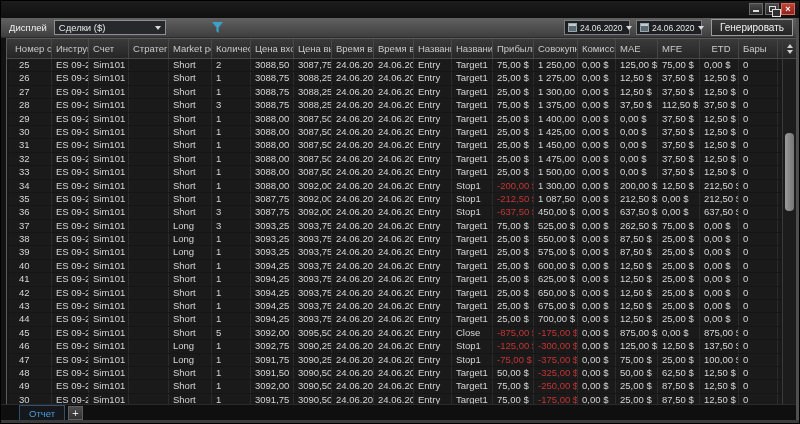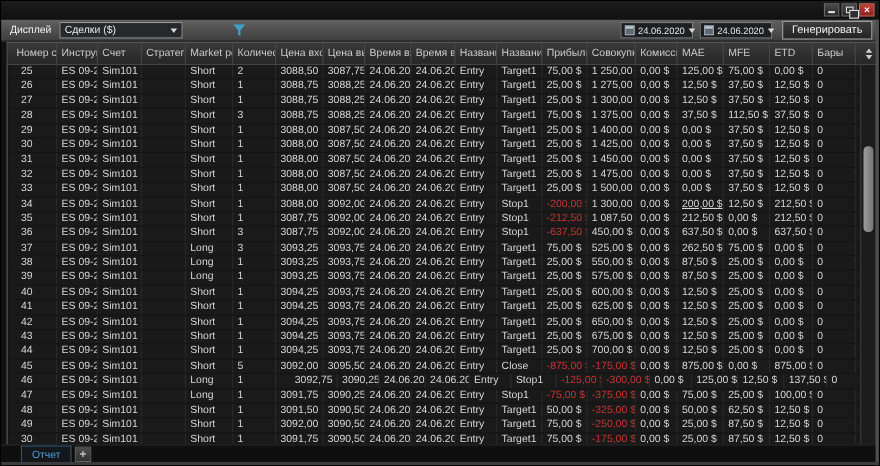--- a/index.html
+++ b/index.html
@@ -121,21 +121,21 @@
         <div class="hc" style="width: 38px;">Цена вых</div>
         <div class="hc" style="width: 42px;">Время вх</div>
         <div class="hc" style="width: 40px;">Время вы</div>
         <div class="hc" style="width: 38px;">Название</div>
         <div class="hc" style="width: 41px;">Название</div>
         <div class="hc" style="width: 41px;">Прибыль</div>
         <div class="hc" style="width: 44px;">Совокупн</div>
         <div class="hc" style="width: 38px;">Комиссия</div>
         <div class="hc" style="width: 42px;">MAE</div>
         <div class="hc" style="width: 42px;">MFE</div>
-        <div class="hc" style="width: 39px;">ETD</div>
+        <div class="hc" style="width: 39px; text-align: center;">ETD</div>
         <div class="hc" style="width: 39px;">Бары</div>
       </div>
     <div class="grid-body">
         <div class="tr">
           <div class="tc" style="width: 43px;">25</div>
           <div class="tc" style="width: 37px;">ES 09-20</div>
           <div class="tc" style="width: 40px;">Sim101</div>
           <div class="tc" style="width: 40px;"></div>
           <div class="tc" style="width: 43px;">Short</div>
           <div class="tc" style="width: 39px;">2</div>
@@ -330,21 +330,21 @@
           <div class="tc" style="width: 39px;">1</div>
           <div class="tc" style="width: 43px;">3088,00</div>
           <div class="tc" style="width: 38px;">3092,00</div>
           <div class="tc" style="width: 42px;">24.06.2020</div>
           <div class="tc" style="width: 40px;">24.06.2020</div>
           <div class="tc" style="width: 38px;">Entry</div>
           <div class="tc" style="width: 41px;">Stop1</div>
           <div class="tc neg" style="width: 41px;">-200,00 $</div>
           <div class="tc" style="width: 44px;">1 300,00 $</div>
           <div class="tc" style="width: 38px;">0,00 $</div>
-          <div class="tc" style="width: 42px; text-decoration: underline;">200,00 $</div>
+          <div class="tc" style="width: 42px;">200,00 $</div>
           <div class="tc" style="width: 42px;">12,50 $</div>
           <div class="tc" style="width: 39px;">212,50 $</div>
           <div class="tc" style="width: 39px;">0</div>
         </div>
         <div class="tr">
           <div class="tc" style="width: 43px;">35</div>
           <div class="tc" style="width: 37px;">ES 09-20</div>
           <div class="tc" style="width: 40px;">Sim101</div>
           <div class="tc" style="width: 40px;"></div>
           <div class="tc" style="width: 43px;">Short</div>
@@ -573,21 +573,21 @@
           <div class="tc" style="width: 39px;">875,00 $</div>
           <div class="tc" style="width: 39px;">0</div>
         </div>
         <div class="tr">
           <div class="tc" style="width: 43px;">46</div>
           <div class="tc" style="width: 37px;">ES 09-20</div>
           <div class="tc" style="width: 40px;">Sim101</div>
           <div class="tc" style="width: 40px;"></div>
           <div class="tc" style="width: 43px;">Long</div>
           <div class="tc" style="width: 39px;">1</div>
-          <div class="tc" style="width: 43px; margin-left: 13px;">3092,75</div>
+          <div class="tc" style="width: 43px;">3092,75</div>
           <div class="tc" style="width: 38px;">3090,25</div>
           <div class="tc" style="width: 42px;">24.06.2020</div>
           <div class="tc" style="width: 40px;">24.06.2020</div>
           <div class="tc" style="width: 38px;">Entry</div>
           <div class="tc" style="width: 41px;">Stop1</div>
           <div class="tc neg" style="width: 41px;">-125,00 $</div>
           <div class="tc neg" style="width: 44px;">-300,00 $</div>
           <div class="tc" style="width: 38px;">0,00 $</div>
           <div class="tc" style="width: 42px;">125,00 $</div>
           <div class="tc" style="width: 42px;">12,50 $</div>

